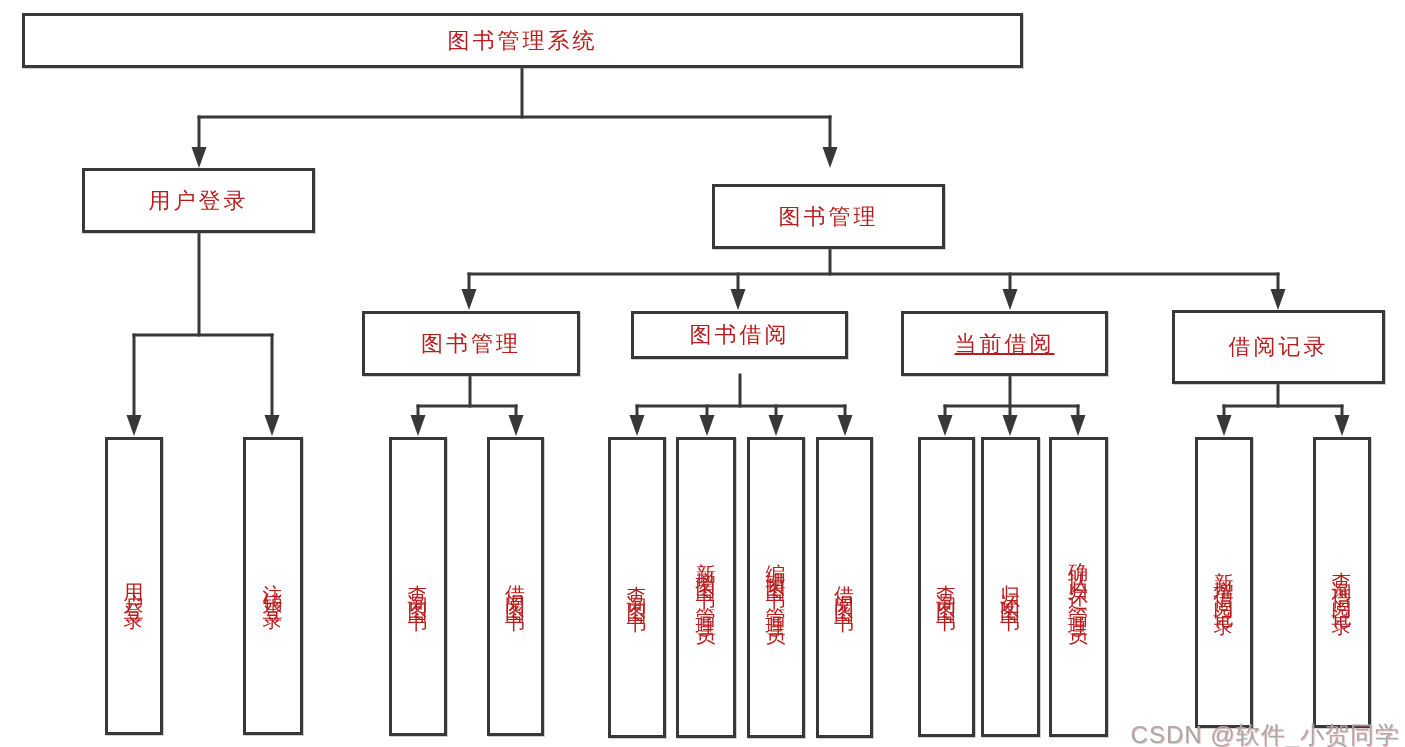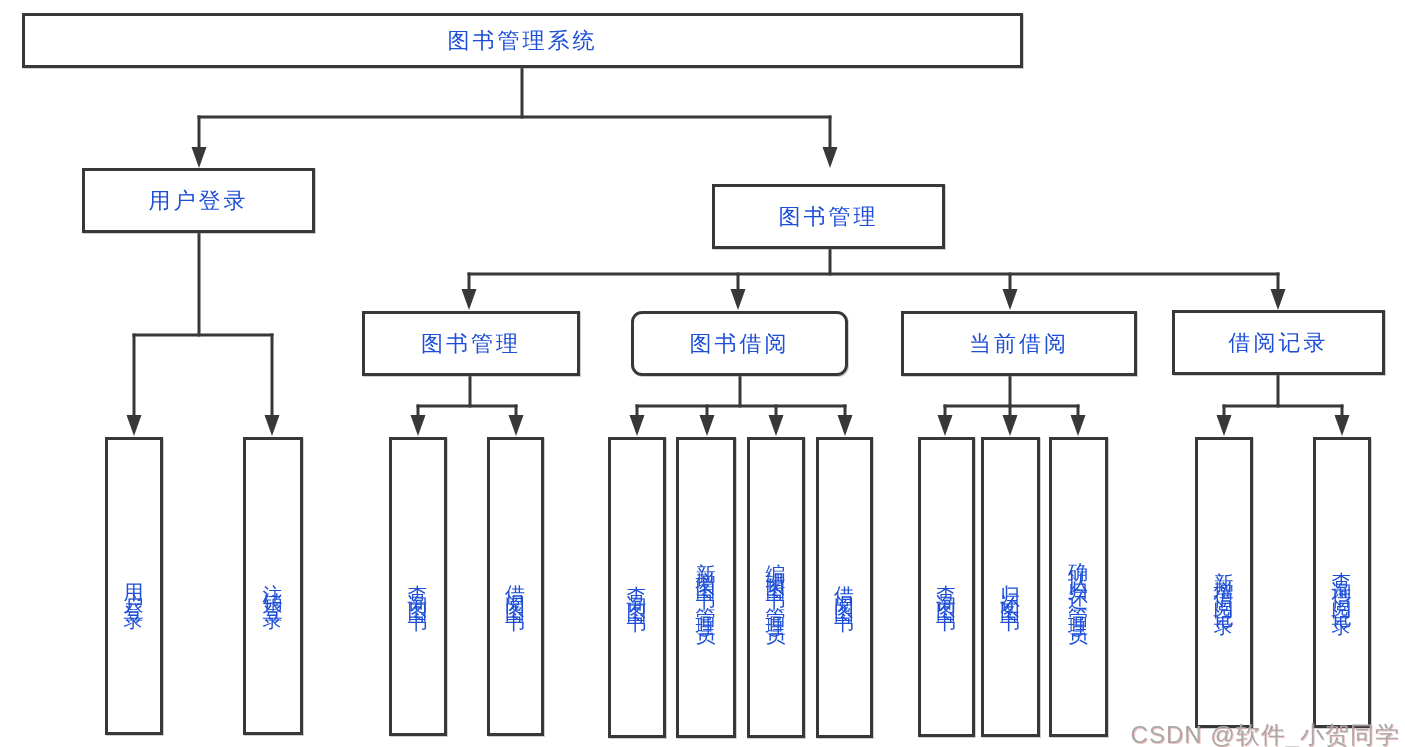--- a/index.html
+++ b/index.html
@@ -17,21 +17,21 @@
   .connectors {
     position: absolute;
     left: 0; top: 0;
     width: 1405px; height: 747px;
   }
 
   .node {
     position: absolute;
     border: 3px solid #383838;
     background: #ffffff;
-    color: #1d4ed8;
+    color: #b91c1c;
     display: flex;
     align-items: center;
     justify-content: center;
     box-shadow: 1px 1px 0 rgba(120,120,120,0.35);
   }
 
   .h-node {
     font-size: 22px;
     letter-spacing: 3px;
     white-space: nowrap;
@@ -127,23 +127,23 @@
       <polygon points="1334.5,415 1349.5,415 1342,436"></polygon>
     </g>
   </svg>
 
   <div class="node h-node" style="left:22px; top:13px; width:1001px; height:55px;">图书管理系统</div>
 
   <div class="node h-node" style="left:82px; top:168px; width:233px; height:65px;">用户登录</div>
   <div class="node h-node" style="left:712px; top:168px; width:233px; height:65px;margin-top:16px;">图书管理</div>
 
   <div class="node h-node" style="left:362px; top:311px; width:218px; height:65px;">图书管理</div>
-  <div class="node h-node" style="left:631px; top:311px; width:217px; height:65px;border-radius:11px;">图书借阅</div>
-  <div class="node h-node" style="left:901px; top:311px; width:236px; height:65px;">当前借阅</div>
-  <div class="node h-node" style="left:1172px; top:310px; width:213px; height:65px;">借阅记录</div>
+  <div class="node h-node" style="left:631px; top:311px; width:217px; height:48px;">图书借阅</div>
+  <div class="node h-node" style="left:901px; top:311px; width:207px; height:65px;text-decoration:underline;">当前借阅</div>
+  <div class="node h-node" style="left:1172px; top:310px; width:213px; height:74px;">借阅记录</div>
 
   <div class="node v-node" style="left:105px; top:437px; width:58px; height:298px;">用户登录</div>
   <div class="node v-node" style="left:243px; top:437px; width:60px; height:298px;">注销登录</div>
 
   <div class="node v-node" style="left:389px; top:437px; width:58px; height:299px;">查询图书</div>
   <div class="node v-node" style="left:487px; top:437px; width:57px; height:299px;">借阅图书</div>
 
   <div class="node v-node" style="left:608px; top:437px; width:58px; height:301px;">查询图书</div>
   <div class="node v-node" style="left:676px; top:437px; width:60px; height:301px;">新增图书（管理员）</div>
   <div class="node v-node" style="left:747px; top:437px; width:58px; height:301px;">编辑图书（管理员）</div>

